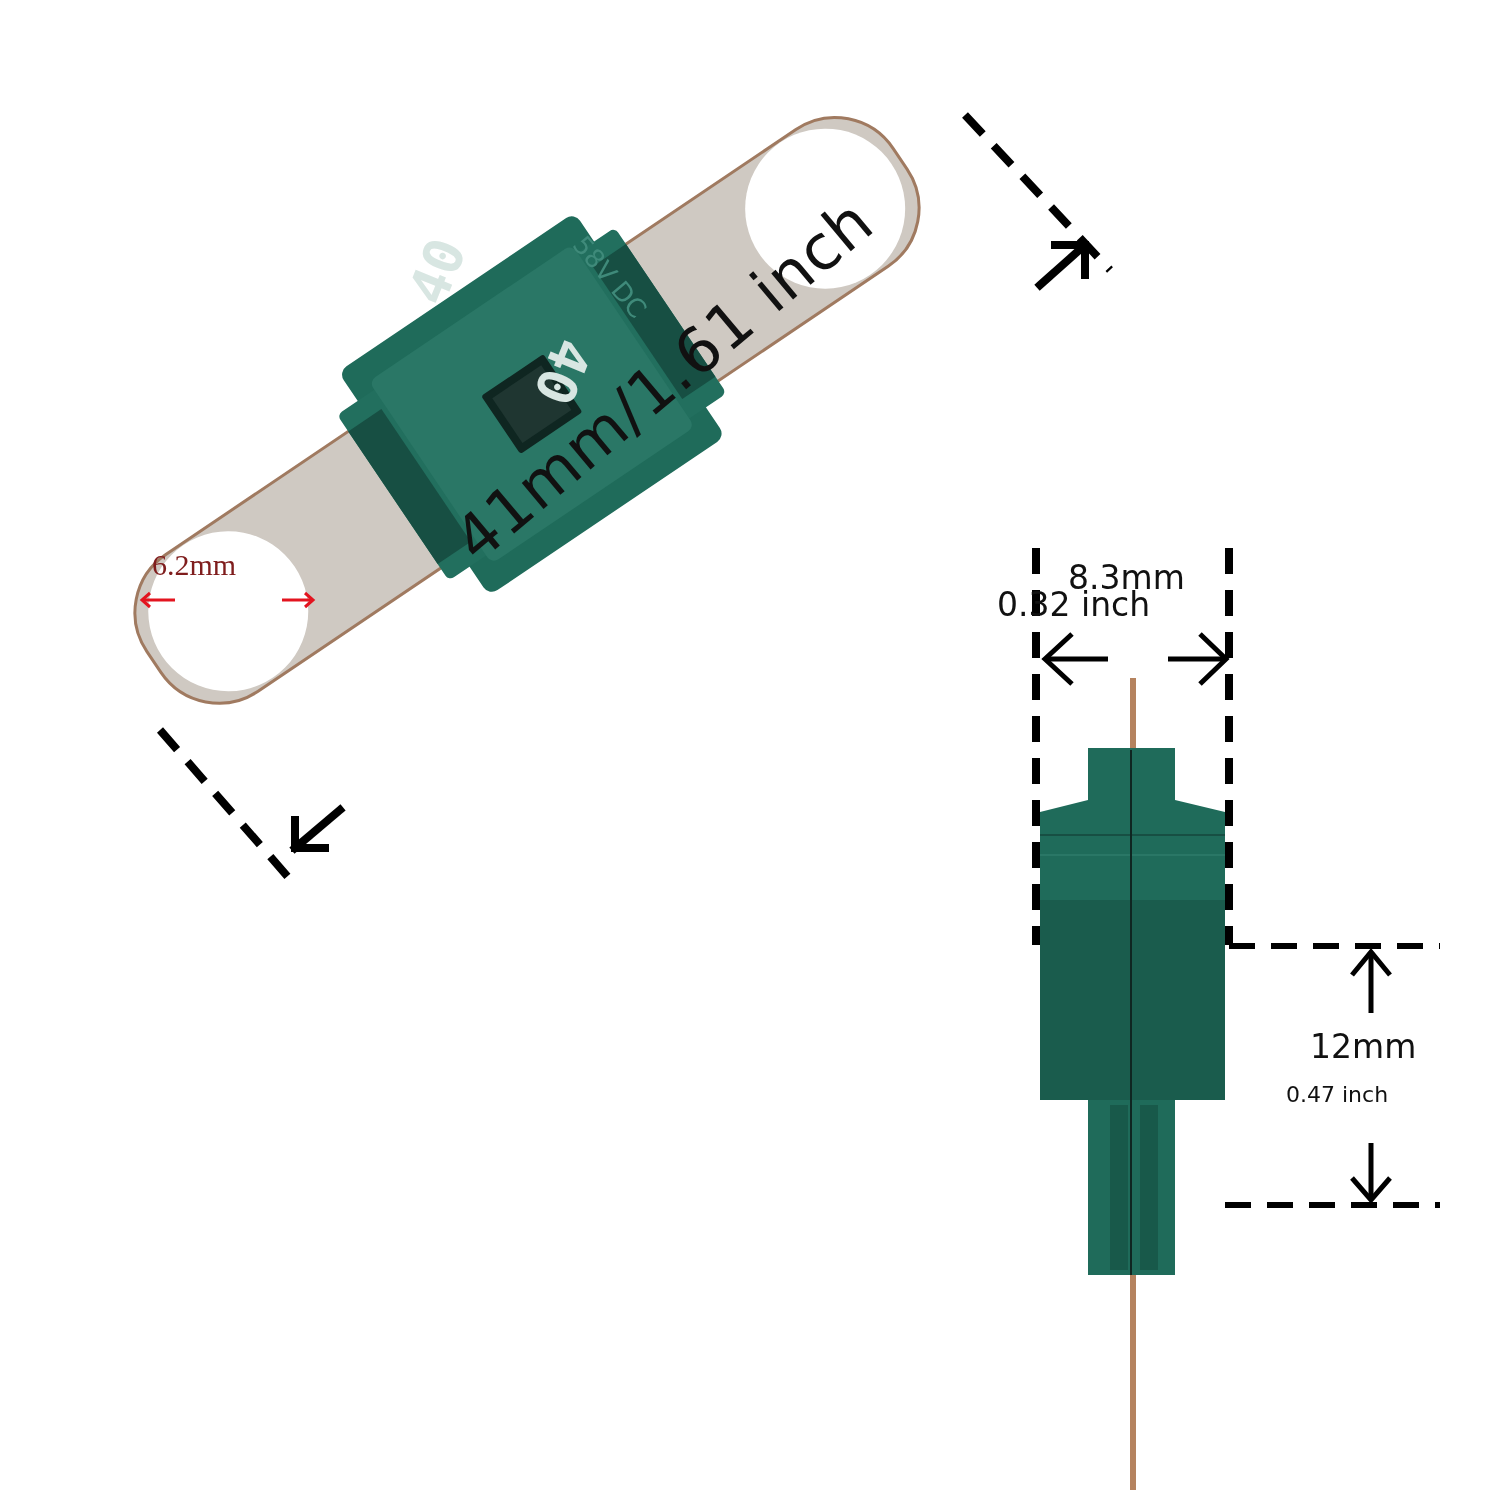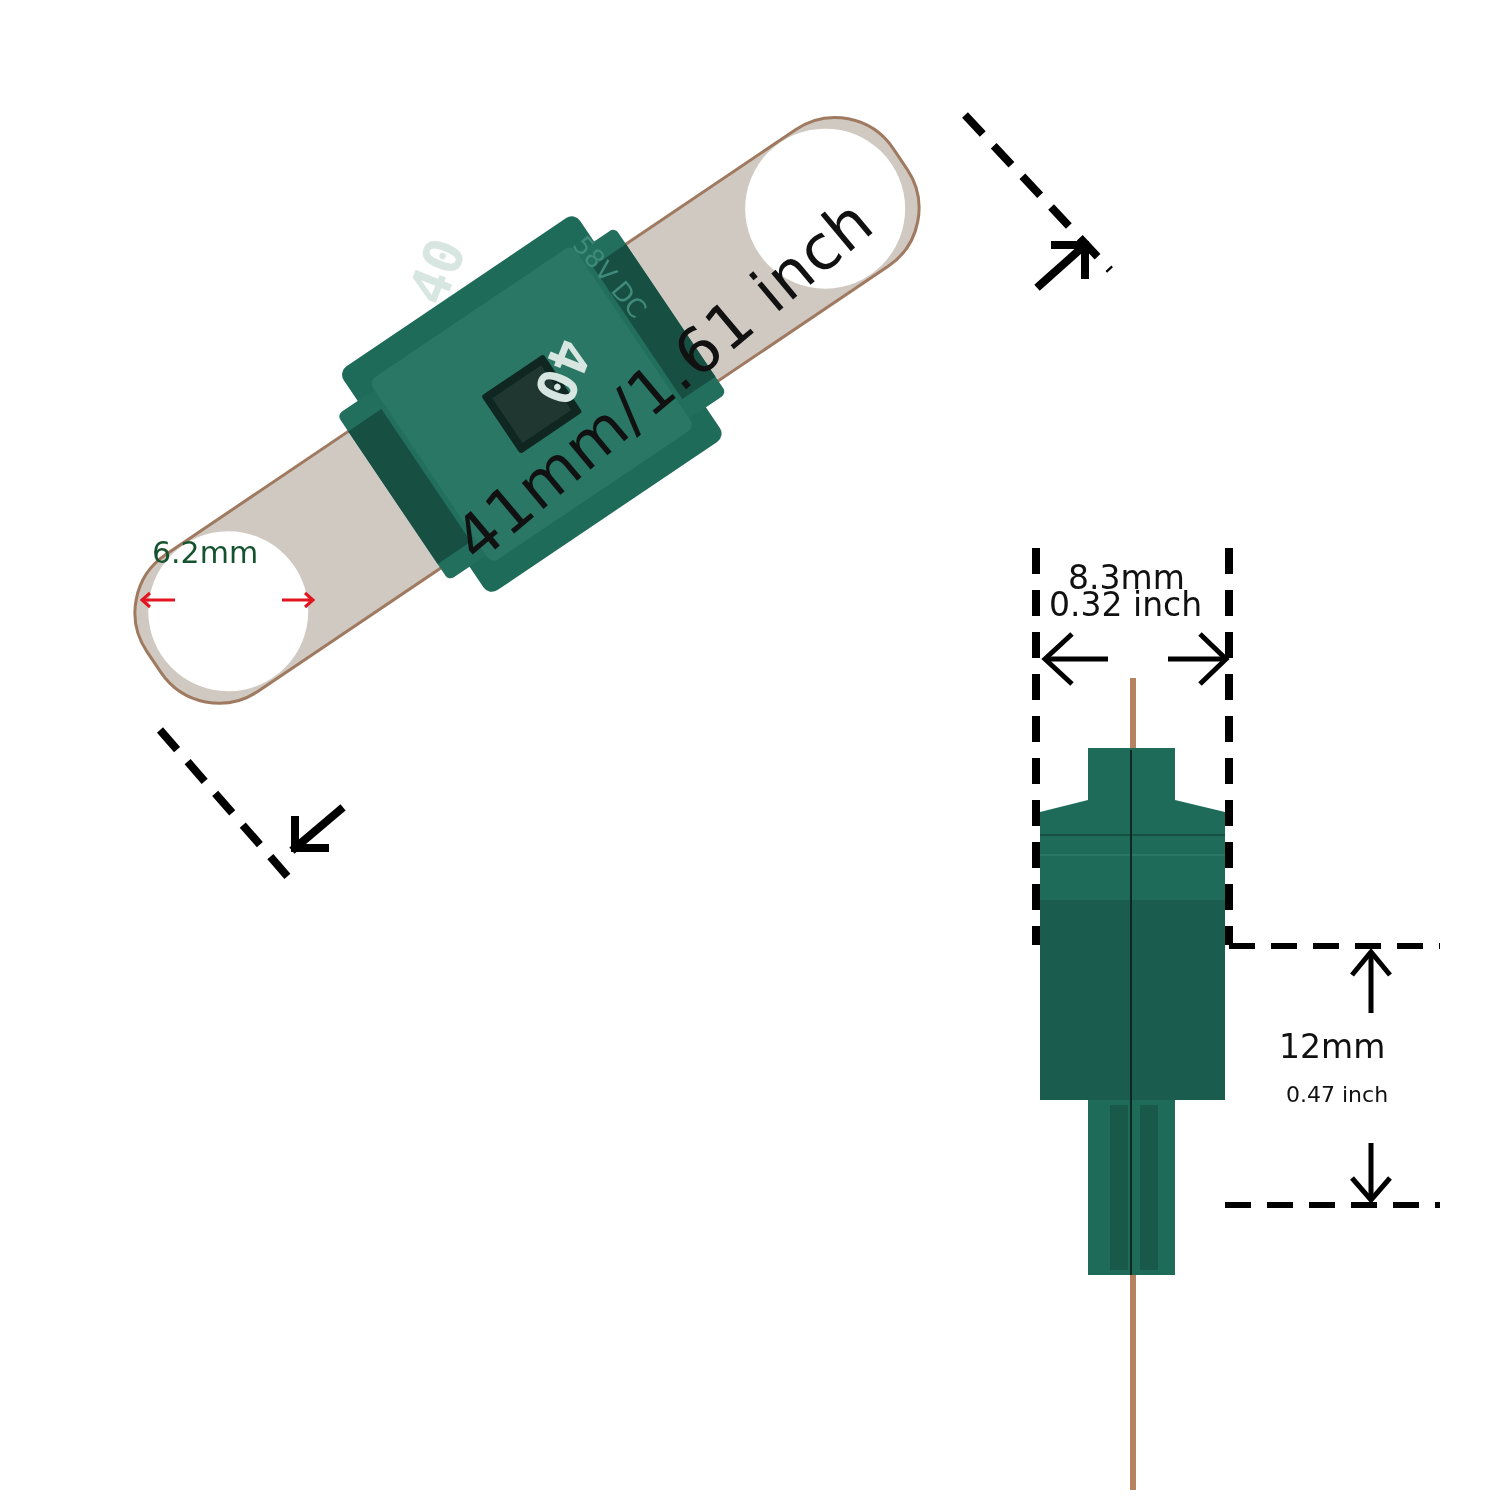--- a/index.html
+++ b/index.html
@@ -3,24 +3,24 @@
 <meta charset="utf-8">
 <style>
   html, body { margin: 0; padding: 0; background: #ffffff; }
   body { width: 1500px; height: 1500px; position: relative; overflow: hidden;
          font-family: "DejaVu Sans", sans-serif; }
   .canvas { position: absolute; left: 0; top: 0; width: 1500px; height: 1500px; }
   svg { position: absolute; left: 0; top: 0; }
   .label { position: absolute; color: #111; white-space: nowrap; }
   .len-label { left: 440px; top: 520px; font-size: 62px; letter-spacing: 1px;
                transform: rotate(-40deg); transform-origin: 0 0; }
-  .hole-label { left: 152px; top: 535px; font-size: 30px; color: #14532d; }
+  .hole-label { left: 152px; top: 548px; font-size: 30px; color: #7f1d1d; font-family: Liberation Serif, serif; }
   .w-mm { left: 1068px; top: 530px; font-size: 33px; margin-top: 28px; }
-  .w-in { left: 1049px; top: 585px; font-size: 33px; }
-  .h-mm { left: 1279px; top: 1027px; font-size: 33px; }
+  .w-in { left: 997px; top: 585px; font-size: 33px; }
+  .h-mm { left: 1310px; top: 1027px; font-size: 33px; }
   .h-in { left: 1286px; top: 1082px; font-size: 22px; }
   .fuse-rating { position: absolute; color: #d8e6e2; font-size: 54px; font-weight: bold;
                  font-family: "DejaVu Sans Mono", monospace; }
   .rating-top { left: 405px; top: 240px; transform: rotate(-68deg); transform-origin: 50% 50%; }
   .rating-bot { left: 530px; top: 340px; transform: rotate(112deg); transform-origin: 50% 50%; }
   .voltage { position: absolute; left: 590px; top: 230px; font-size: 26px; color: #3f8a7a;
              transform: rotate(50deg); transform-origin: 0 0; }
 </style>
 </head>
 <body>

